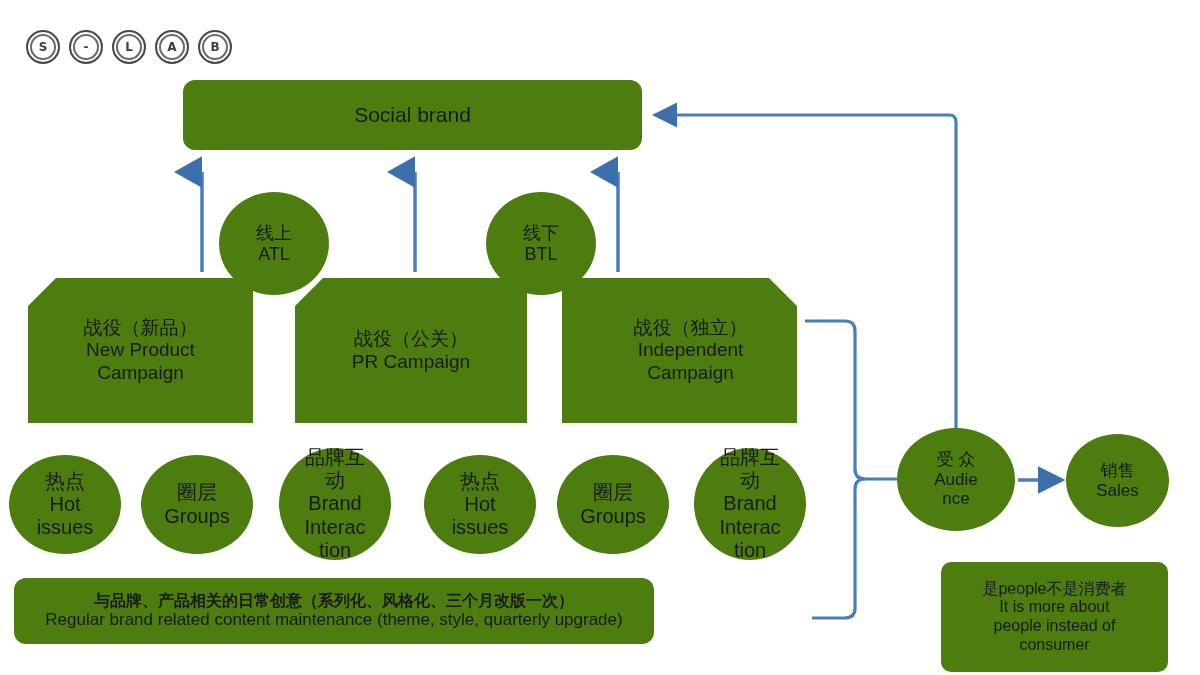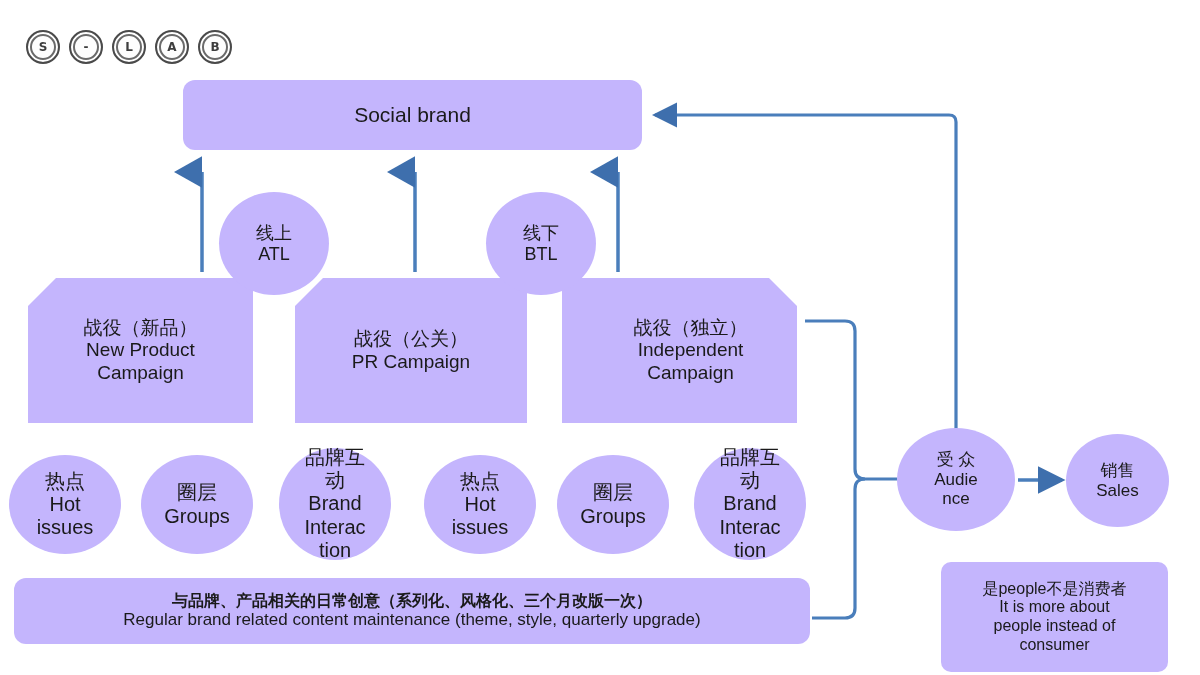--- a/index.html
+++ b/index.html
@@ -25,21 +25,21 @@
     height: 675px;
     pointer-events: none;
   }
   .node {
     position: absolute;
     box-sizing: border-box;
     display: flex;
     align-items: center;
     justify-content: center;
     text-align: center;
-    background: #c4b5fd;
+    background: #4d7c0f;
     color: #1a1a1a;
     line-height: 1.16;
     z-index: 2;
   }
   .node .lines { width: 100%; padding: 0 4px; box-sizing: border-box; }
   .node .lines > div { white-space: nowrap; }
 
   
   #logo {
     position: absolute;
@@ -119,21 +119,21 @@
   #people-note {
     left: 919px; top: 562px;
     width: 227px; height: 110px;
     border-radius: 10px;
     font-size: 16px;
     margin-left: 22px;
   }
 
   #daily-banner {
     left: 14px; top: 578px;
-    width: 796px; height: 66px;
+    width: 640px; height: 66px;
     border-radius: 12px;
     font-size: 17px;
   }
   #daily-banner .lines > div:first-child { font-weight: bold; font-size: 16px; }
   #daily-banner .lines > div:last-child { font-size: 17px; }
 </style>
 </head>
 <body>
 
 <div id="canvas">

